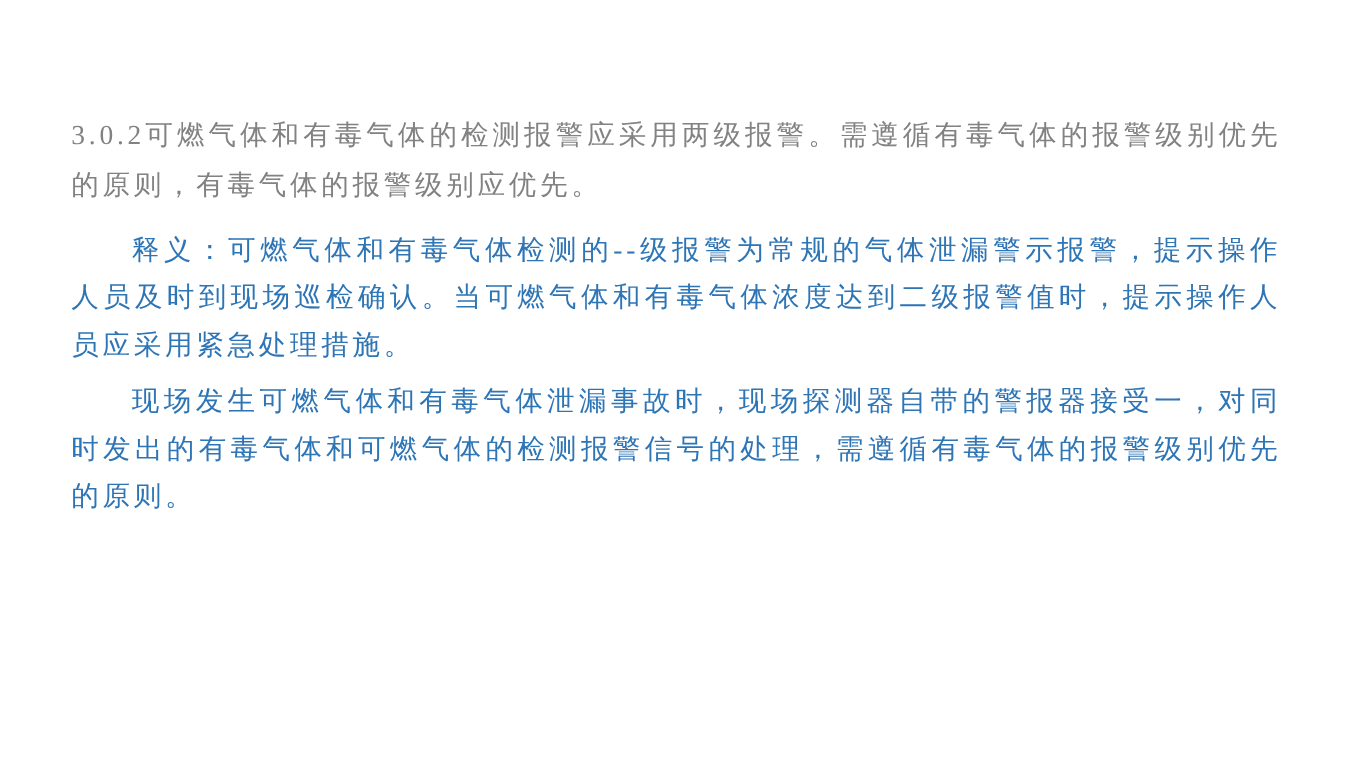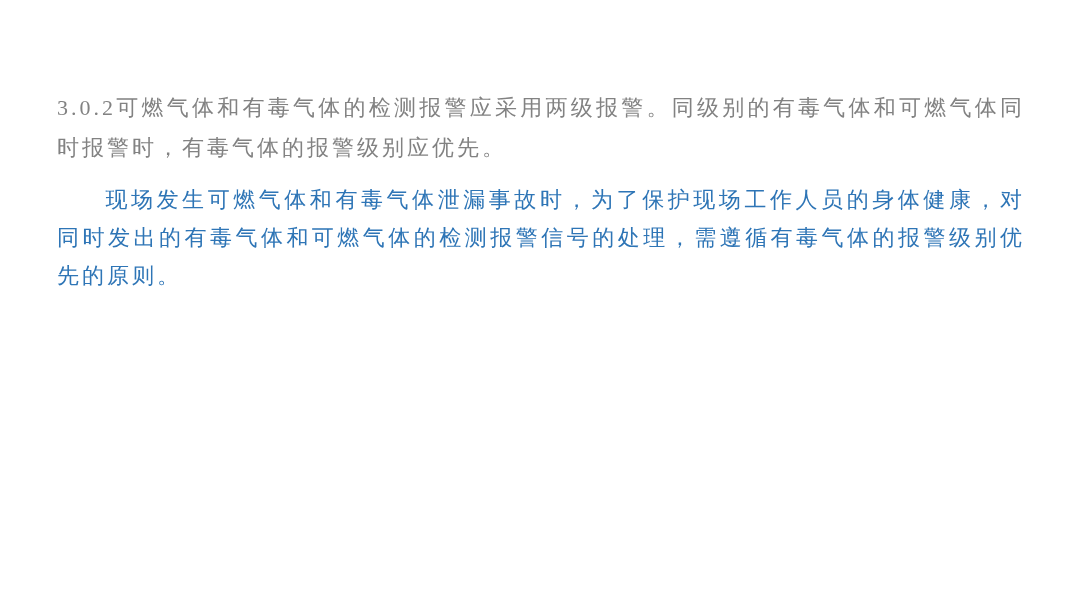--- a/index.html
+++ b/index.html
@@ -39,16 +39,17 @@
     color: #2E75B6;
     text-indent: 2.2em;
     margin-bottom: 7px;
   }
 </style>
 </head>
 <body>
 
 <div class="page">
   <div class="doc-body">
-    <p class="para clause">3.0.2可燃气体和有毒气体的检测报警应采用两级报警。同级别的有毒气体和可燃气体同时报警时，有毒气体的报警级别应优先。</p>
-    <p class="para explain">现场发生可燃气体和有毒气体泄漏事故时，为了保护现场工作人员的身体健康，对同时发出的有毒气体和可燃气体的检测报警信号的处理，需遵循有毒气体的报警级别优先的原则。</p>
+    <p class="para clause">3.0.2可燃气体和有毒气体的检测报警应采用两级报警。需遵循有毒气体的报警级别优先的原则，有毒气体的报警级别应优先。</p>
+    <p class="para explain">释义：可燃气体和有毒气体检测的--级报警为常规的气体泄漏警示报警，提示操作人员及时到现场巡检确认。当可燃气体和有毒气体浓度达到二级报警值时，提示操作人员应采用紧急处理措施。</p>
+    <p class="para explain">现场发生可燃气体和有毒气体泄漏事故时，现场探测器自带的警报器接受一，对同时发出的有毒气体和可燃气体的检测报警信号的处理，需遵循有毒气体的报警级别优先的原则。</p>
   </div>
 </div>
 
 </body></html>

